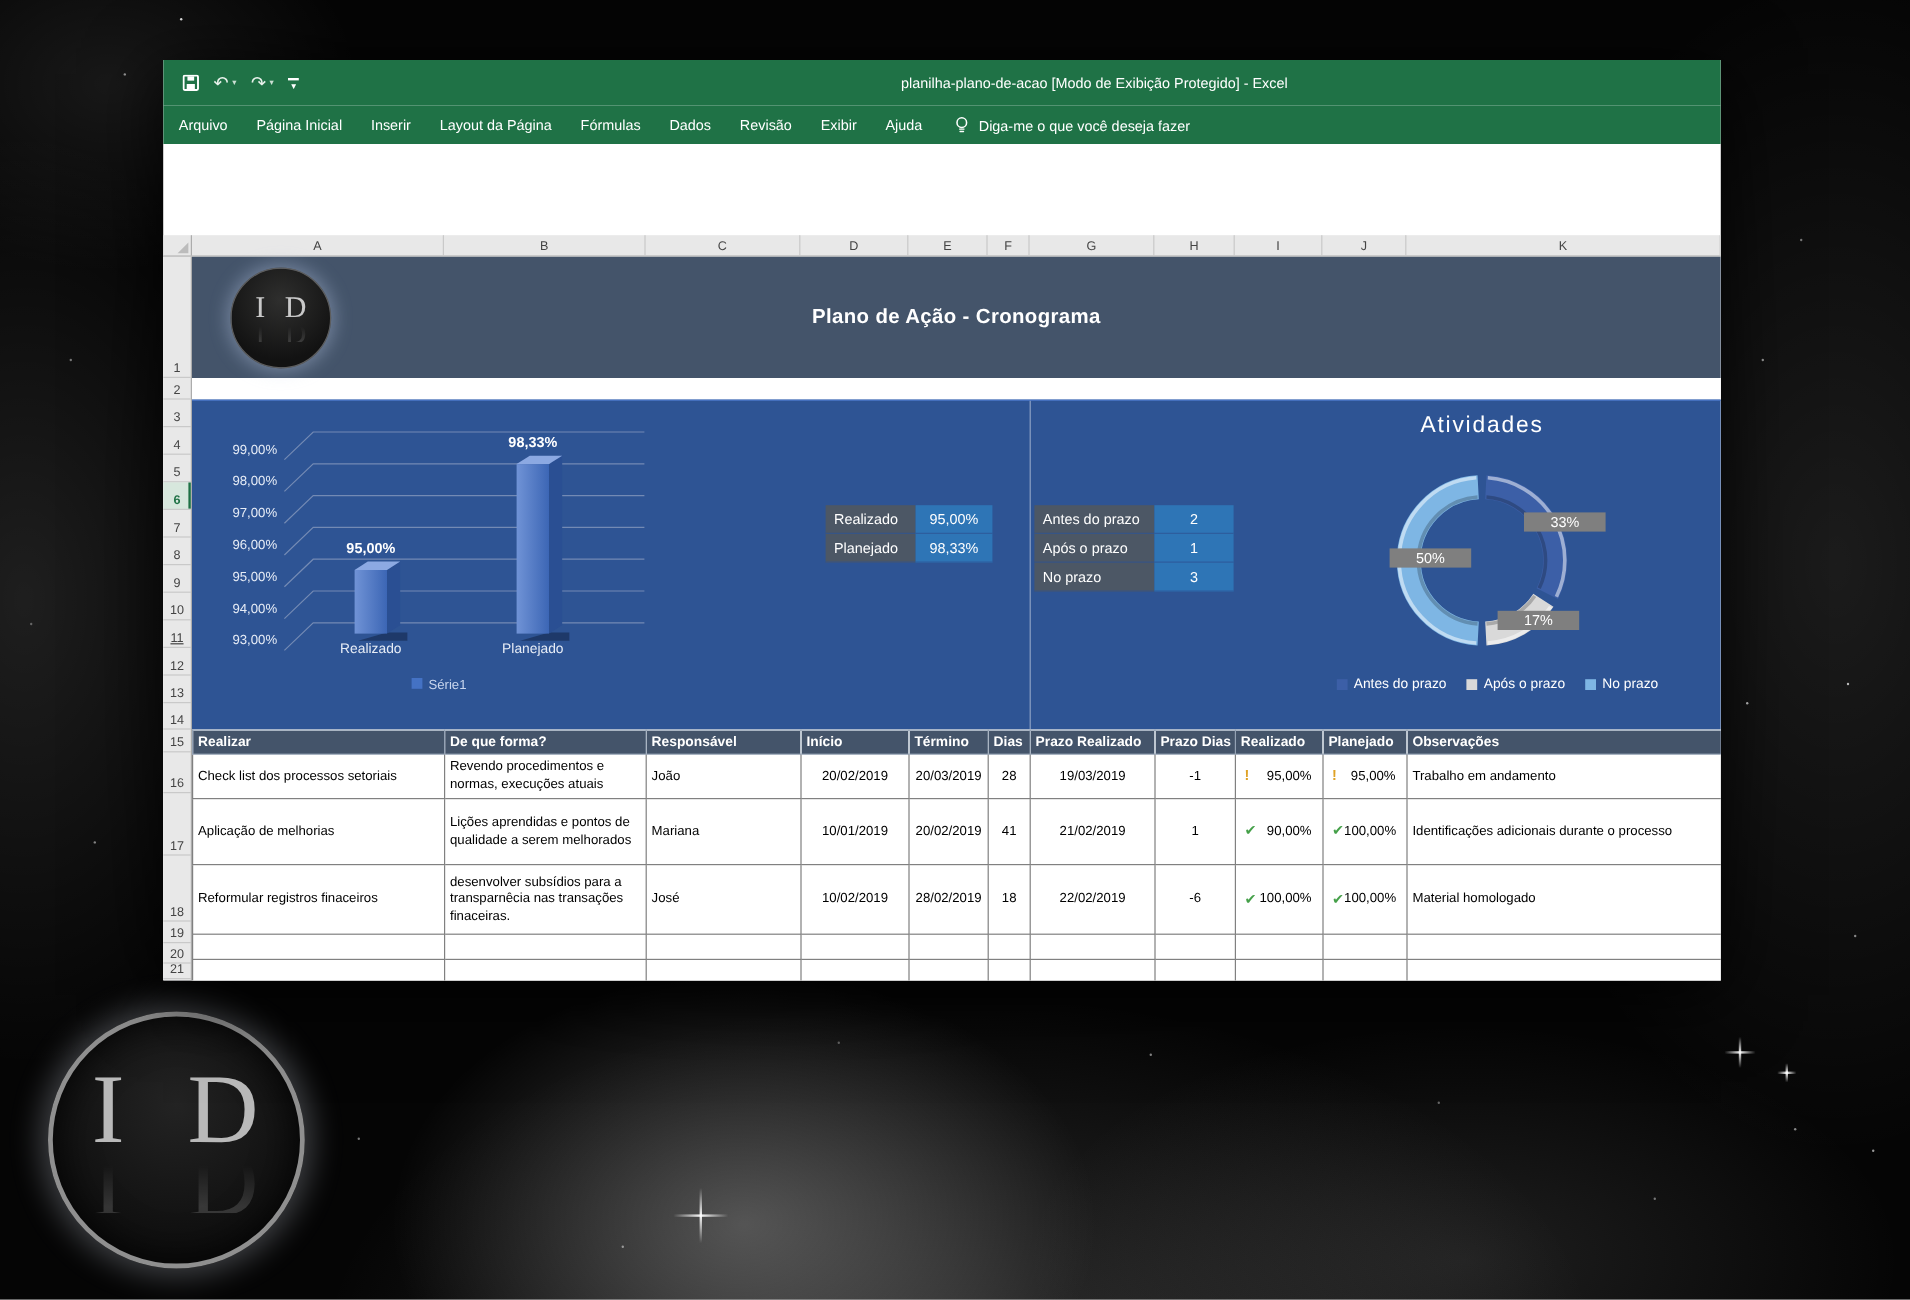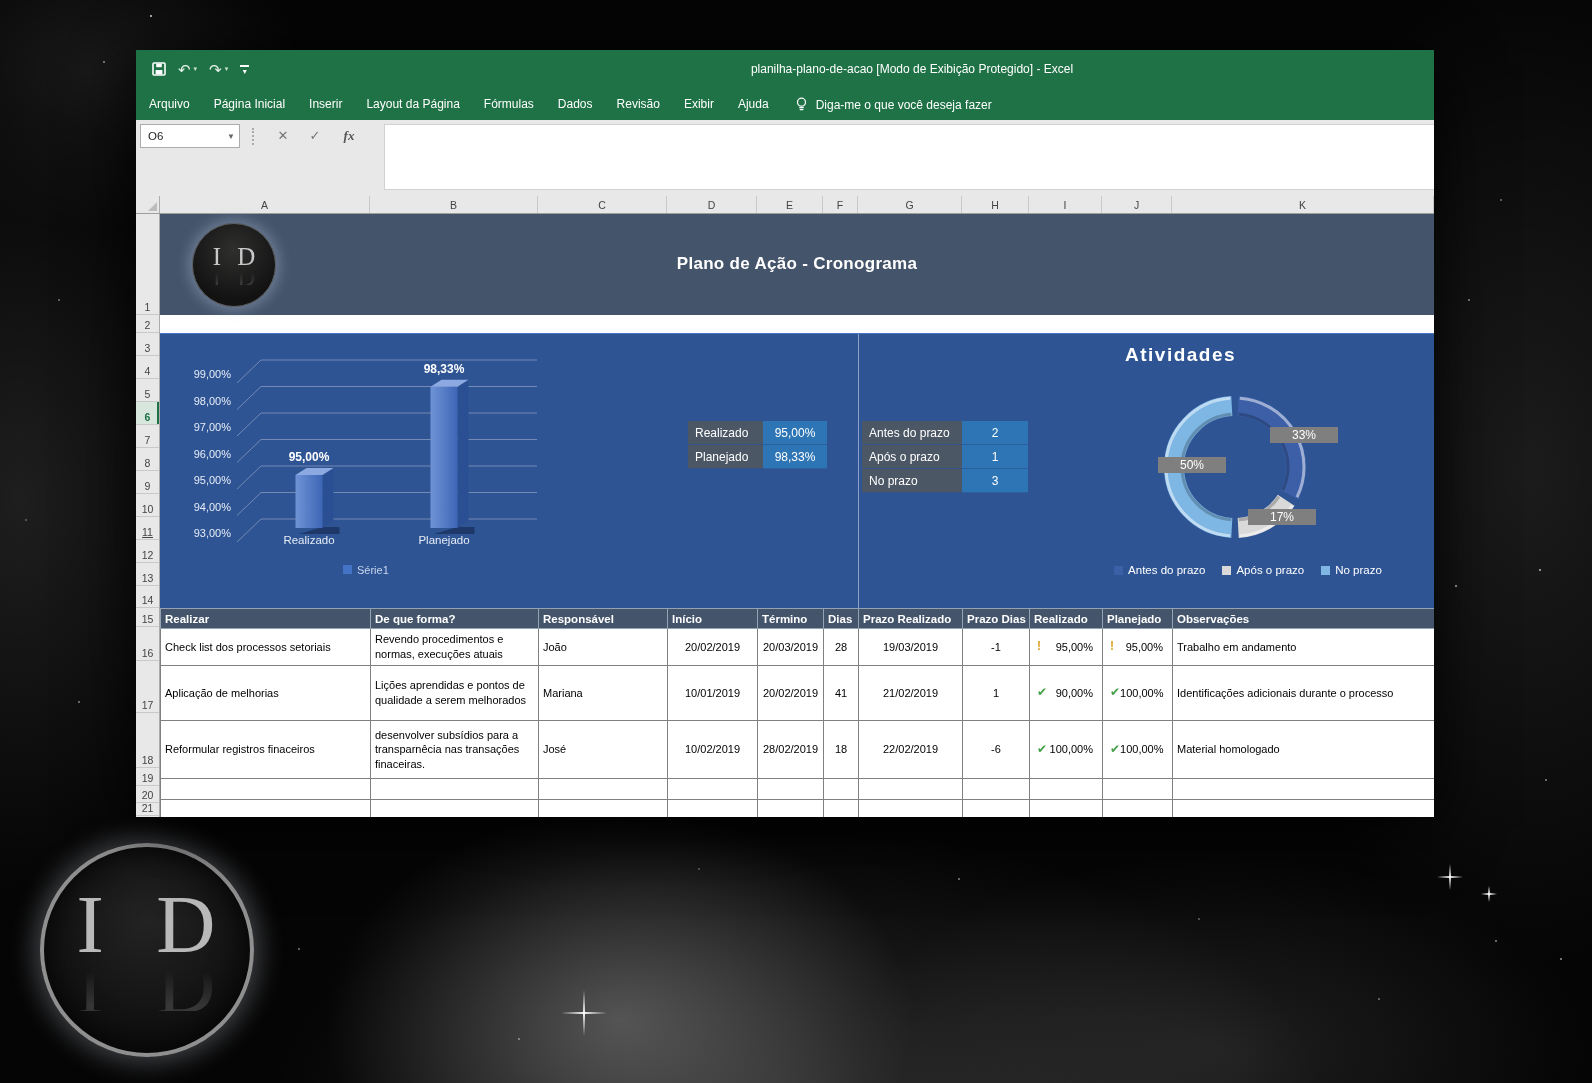--- a/index.html
+++ b/index.html
@@ -96,21 +96,21 @@
   .tick{fill:#E6ECF6;font-size:11px}
   .gridline{stroke:#8497BB;fill:none;opacity:.8;stroke-width:1}
   .bar-val{fill:#fff;font-size:12px;font-weight:600}
   .cat{fill:#E6ECF6;font-size:11.5px}
   .leg{fill:#C9D6EE;font-size:11px}
   .mini{position:absolute;display:grid;color:#fff;font-size:12px}
   .status-mini{left:528px;top:87px;grid-template-columns:75px 64px}
   .finish-mini{left:702px;top:87px;grid-template-columns:100px 66px}
   .mini .lbl{background:#4C5765;padding-left:7px;line-height:24px;height:24px;border-bottom:1px solid rgba(46,84,148,.7);box-sizing:border-box}
   .mini .val{background:#2E75B6;text-align:center;line-height:24px;height:24px;border-bottom:1px solid rgba(46,84,148,.7);box-sizing:border-box}
-  .donut-title{position:absolute;left:965px;top:10px;width:220px;color:#fff;font-weight:bold;font-size:19px;letter-spacing:1.5px}
+  .donut-title{position:absolute;left:965px;top:10px;width:220px;text-align:center;color:#fff;font-weight:normal;font-size:19px;letter-spacing:1.5px}
   .donut-wrap{position:absolute;left:965px;top:23px;width:220px;height:220px}
   .donut-svg{width:220px;height:220px}
   .pct{position:absolute;background:#7F7F7F;color:#fff;font-size:12px;padding:1px 22px}
   .p33{left:145px;top:70px}.p17{left:123px;top:152px}.p50{left:33px;top:100px}
   .donut-legend{position:absolute;left:898px;top:230px;width:380px;display:flex;justify-content:center;align-items:center;gap:17px;color:#fff;font-size:11.5px}
   .dl-item{display:flex;align-items:center;gap:5px}
   .marker{width:9px;height:9px;display:inline-block;background:#888}
   
   .task-table{position:absolute;top:394px;left:0;width:1274px;border-collapse:collapse;table-layout:fixed;
     font-size:11px;color:#000;background:#fff}
@@ -175,31 +175,20 @@
     <span class="tellme">
       <svg width="13" height="15" viewBox="0 0 13 15">
         <circle cx="6.5" cy="5.2" r="4" fill="none" stroke="#fff" stroke-width="1.3"></circle>
         <line x1="4.7" y1="10.6" x2="8.3" y2="10.6" stroke="#fff" stroke-width="1.2" stroke-linecap="round"></line>
         <line x1="5.1" y1="12.6" x2="7.9" y2="12.6" stroke="#fff" stroke-width="1.2" stroke-linecap="round"></line>
       </svg>
       <span>Diga-me o que você deseja fazer</span>
     </span>
   </div>
 
-  <div class="formula-row">
-    <div class="name-box">
-      <span class="nbv">O6</span>
-      <span class="nb-caret">▼</span>
-    </div>
-    <div class="fb-dots"></div>
-    <div class="fb-btn fb-x">✕</div>
-    <div class="fb-btn fb-ok">✓</div>
-    <div class="fb-btn fb-fx">fx</div>
-    <div class="formula-input"></div>
-  </div>
 
   <div class="col-headers">
     <div class="corner"></div>
   <div class="col-h" style="width: 210px;">A</div>
       <div class="col-h" style="width: 168px;">B</div>
       <div class="col-h" style="width: 129px;">C</div>
       <div class="col-h" style="width: 90px;">D</div>
       <div class="col-h" style="width: 66px;">E</div>
       <div class="col-h" style="width: 35px;">F</div>
       <div class="col-h" style="width: 104px;">G</div>

